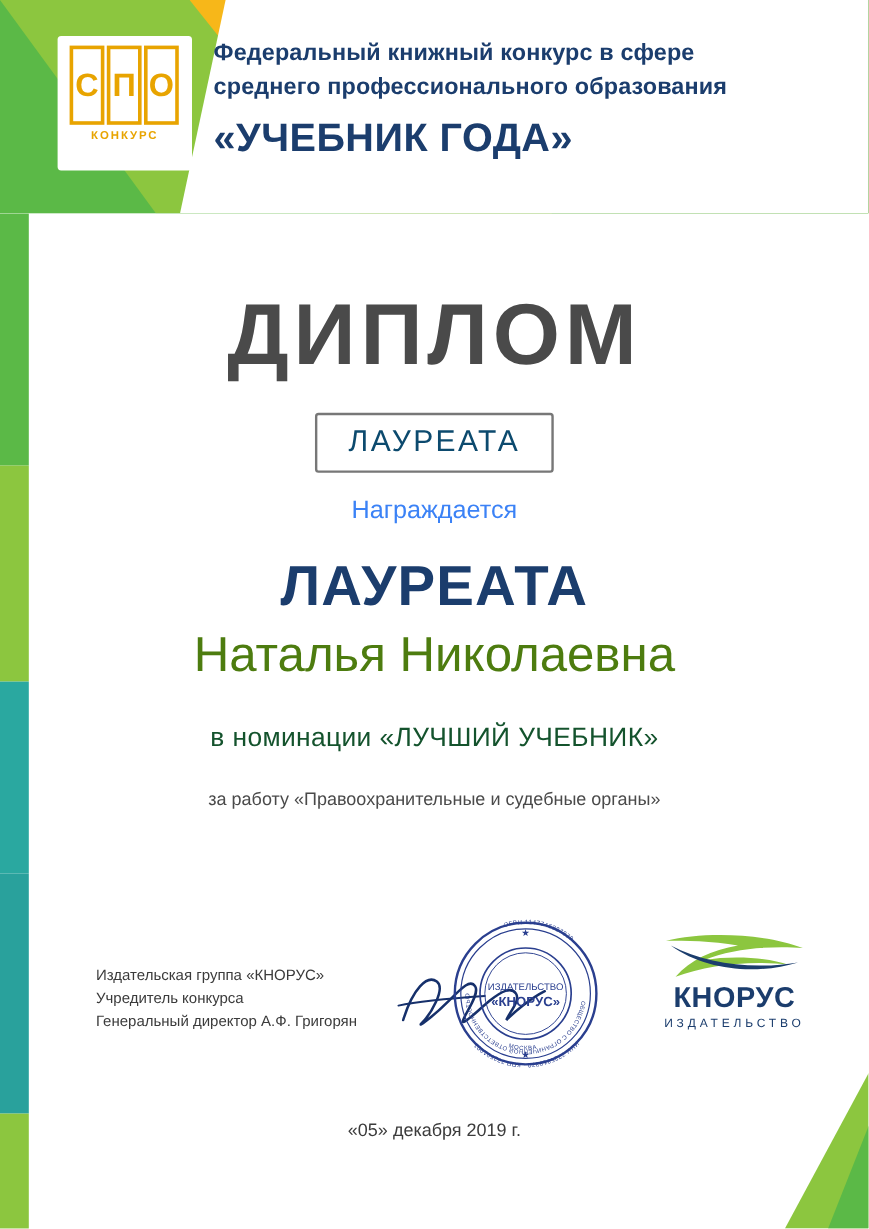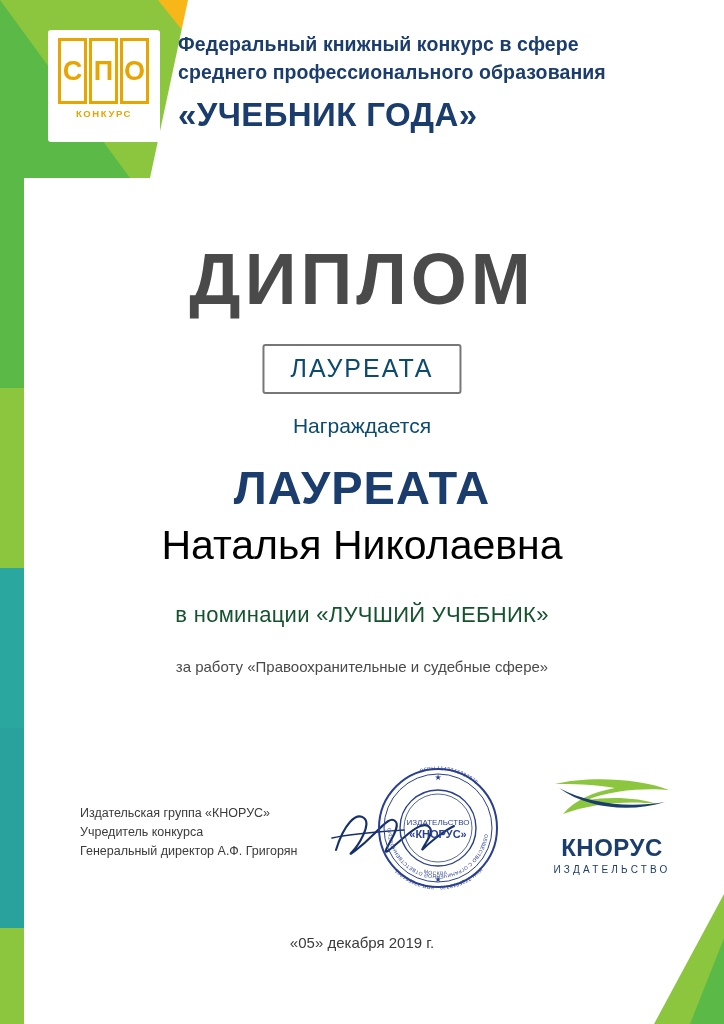--- a/index.html
+++ b/index.html
@@ -197,39 +197,39 @@
     font-size: 25px;
     letter-spacing: 2px;
     color: #0c4a6e;
   }
   .awarded {
     position: absolute;
     left: 0; top: 236px;
     width: 676px;
     text-align: center;
     font-size: 21px;
-    color: #0c4a6e;
+    color: #3b82f6;
   }
   .name-last {
     position: absolute;
     left: 0; top: 282px;
     width: 676px;
     text-align: center;
     font-size: 47px;
     font-weight: bold;
     color: #1b3d6d;
     letter-spacing: 1px;
   }
   .name-first {
     position: absolute;
     left: 0; top: 344px;
     width: 676px;
     text-align: center;
     font-size: 41px;
-    color: #000000;
+    color: #4d7c0f;
   }
   .nomination {
     position: absolute;
     left: 0; top: 424px;
     width: 676px;
     text-align: center;
     font-size: 22px;
     color: #14532d;
     letter-spacing: 0.3px;
   }
@@ -279,21 +279,21 @@
     width: 128px;
     height: 100px;
     text-align: center;
   }
   .knorus-swoosh { width: 118px; height: 42px; margin: 0 auto; display: block; }
   .knorus-name {
     color: #1b3d6d;
     font-weight: bold;
     font-size: 24px;
     letter-spacing: 0.5px;
-    margin-top: 18px;
+    margin-top: 2px;
   }
   .knorus-sub {
     color: #1b3d6d;
     font-size: 10px;
     letter-spacing: 3.2px;
     margin-top: 2px;
   }
 
   .date {
     position: absolute;
@@ -346,21 +346,21 @@
     <div class="diploma-title">ДИПЛОМ</div>
 
     <div class="laureate-box">ЛАУРЕАТА</div>
 
     <div class="awarded">Награждается</div>
 
     <div class="name-last">ЛАУРЕАТА</div>
     <div class="name-first">Наталья Николаевна</div>
 
     <div class="nomination">в номинации «ЛУЧШИЙ УЧЕБНИК»</div>
-    <div class="work">за работу «Правоохранительные и судебные сфере»</div>
+    <div class="work">за работу «Правоохранительные и судебные органы»</div>
 
     <div class="founder">
       <div>Издательская группа «КНОРУС»</div>
       <div>Учредитель конкурса</div>
       <div>Генеральный директор А.Ф. Григорян</div>
     </div>
 
     <div class="signature">
       <svg width="130" height="60" viewBox="0 0 130 60" fill="none" xmlns="http://www.w3.org/2000/svg">
         <path d="M6 46 C 14 20, 26 8, 34 14 C 42 20, 28 42, 22 48 C 16 54, 30 44, 44 30 C 56 18, 62 12, 66 18 C 70 24, 58 40, 56 46 C 54 52, 66 40, 78 30 C 88 22, 96 18, 100 24 C 104 30, 94 40, 92 46 C 98 40, 112 28, 124 22" stroke="#16306b" stroke-width="2.1" stroke-linecap="round" fill="none"></path>

